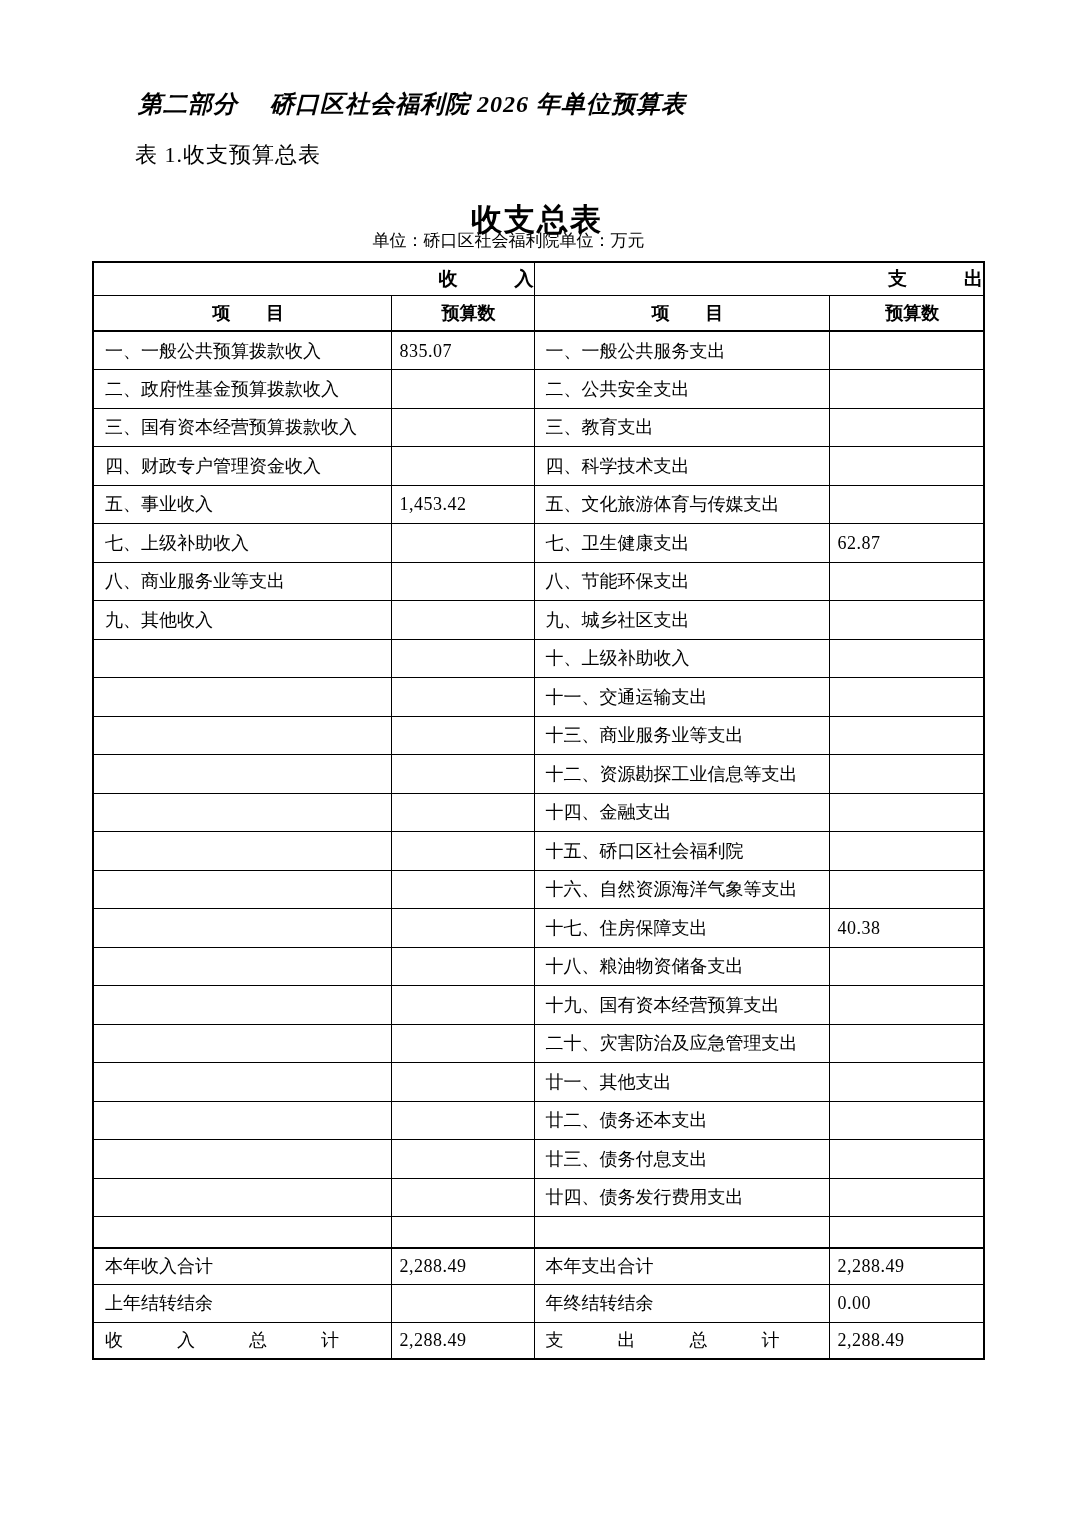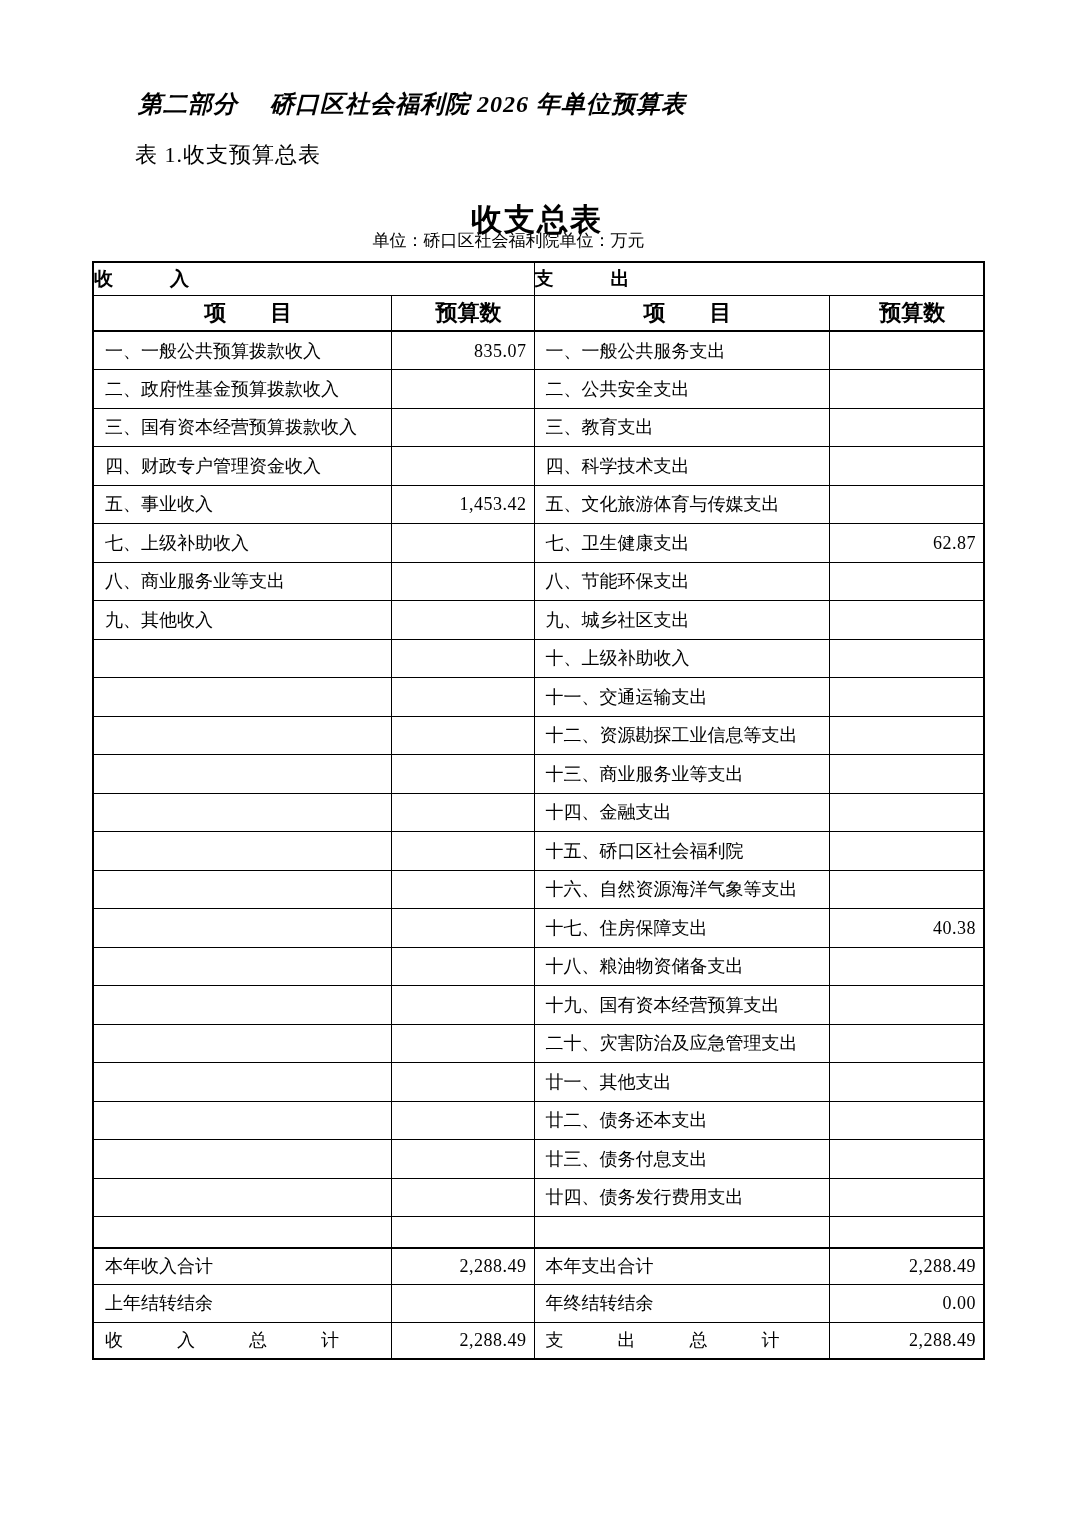--- a/index.html
+++ b/index.html
@@ -37,24 +37,24 @@
     position:absolute; left:92px; top:261px; width:891px;
     border-collapse:collapse; table-layout:fixed;
     font-size:18px; line-height:1;
     border:2px solid #000;
   }
   table.budget th, table.budget td {
     border:1px solid #000;
     overflow:hidden; white-space:nowrap;
     vertical-align:middle;
   }
-  tr.h1 th { height:33px; font-weight:bold; font-size:19px; text-align:left; }
-  tr.h2 th { height:36px; font-weight:bold; font-size:22px; text-align:center; border-bottom:2px solid #000;padding-left:12px; }
+  tr.h1 th { height:33px; font-weight:bold; font-size:19px; text-align:right; }
+  tr.h2 th { height:36px; font-weight:bold; font-size:18px; text-align:center; border-bottom:2px solid #000;padding-left:12px; }
   td.item  { text-align:left;  padding-left:11px; padding-right:4px; }
-  td.value { text-align:right; padding-right:7px; padding-left:16px; letter-spacing:0.5px; }
+  td.value { text-align:left; padding-right:7px; padding-left:8px; letter-spacing:0.5px; }
   tr.data-row td   { height:38.5px; }
   tr.spacer-row td { height:31px; }
   tr.footer-row td { height:37.3px; }
   tr.totals-start td { border-top:2px solid #000; }
 </style>
 </head>
 <body>
 
 <div class="page">
 
@@ -145,27 +145,27 @@
         </tr>
         <tr class="data-row">
           <td class="item"></td>
           <td class="value"></td>
           <td class="item">十一、交通运输支出</td>
           <td class="value"></td>
         </tr>
         <tr class="data-row">
           <td class="item"></td>
           <td class="value"></td>
+          <td class="item">十三、商业服务业等支出</td>
+          <td class="value"></td>
+        </tr>
+        <tr class="data-row">
+          <td class="item"></td>
+          <td class="value"></td>
           <td class="item">十二、资源勘探工业信息等支出</td>
-          <td class="value"></td>
-        </tr>
-        <tr class="data-row">
-          <td class="item"></td>
-          <td class="value"></td>
-          <td class="item">十三、商业服务业等支出</td>
           <td class="value"></td>
         </tr>
         <tr class="data-row">
           <td class="item"></td>
           <td class="value"></td>
           <td class="item">十四、金融支出</td>
           <td class="value"></td>
         </tr>
         <tr class="data-row">
           <td class="item"></td>

